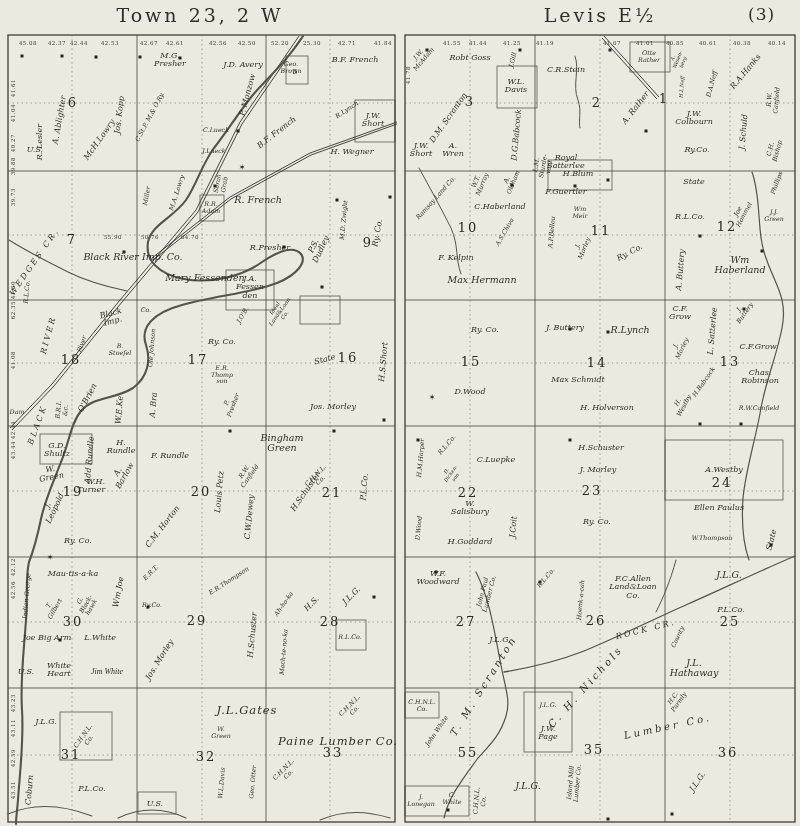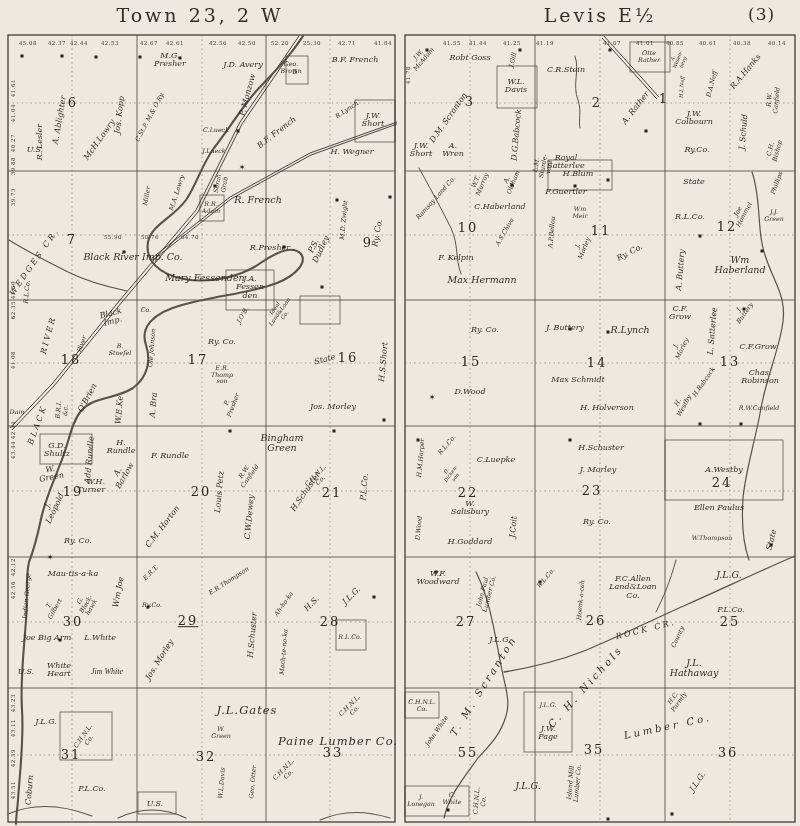--- a/index.html
+++ b/index.html
@@ -140,21 +140,21 @@
       <span class="lbl n" style="left: 296px; top: 72px; font-size: 8px;">5</span>
       <span class="lbl n" style="left: 72px; top: 240px;">7</span>
       <span class="lbl n" style="left: 368px; top: 243px;">9</span>
       <span class="lbl n" style="left: 71px; top: 360px;">18</span>
       <span class="lbl n" style="left: 198px; top: 360px;">17</span>
       <span class="lbl n" style="left: 348px; top: 358px;">16</span>
       <span class="lbl n" style="left: 73px; top: 492px;">19</span>
       <span class="lbl n" style="left: 201px; top: 492px;">20</span>
       <span class="lbl n" style="left: 332px; top: 493px;">21</span>
       <span class="lbl n" style="left: 73px; top: 622px;">30</span>
-      <span class="lbl n" style="left: 188px; top: 621px; text-decoration: underline;">29</span>
+      <span class="lbl n" style="left: 197px; top: 621px;">29</span>
       <span class="lbl n" style="left: 330px; top: 622px;">28</span>
       <span class="lbl n" style="left: 71px; top: 755px;">31</span>
       <span class="lbl n" style="left: 206px; top: 757px;">32</span>
       <span class="lbl n" style="left: 333px; top: 753px;">33</span>
       <span class="lbl" style="left: 40px; top: 142px; transform: translate(-50%, -50%) rotate(-90deg);">R. Lesler</span>
       <span class="lbl" style="left: 60px; top: 120px; transform: translate(-50%, -50%) rotate(-80deg);">A. Ablighter</span>
       <span class="lbl" style="left: 120px; top: 115px; transform: translate(-50%, -50%) rotate(-83deg);">Jos. Kopp</span>
       <span class="lbl" style="left: 170px; top: 60px;">M.G.
 Presher</span>
       <span class="lbl" style="left: 243px; top: 65px;">J.D. Avery</span>

